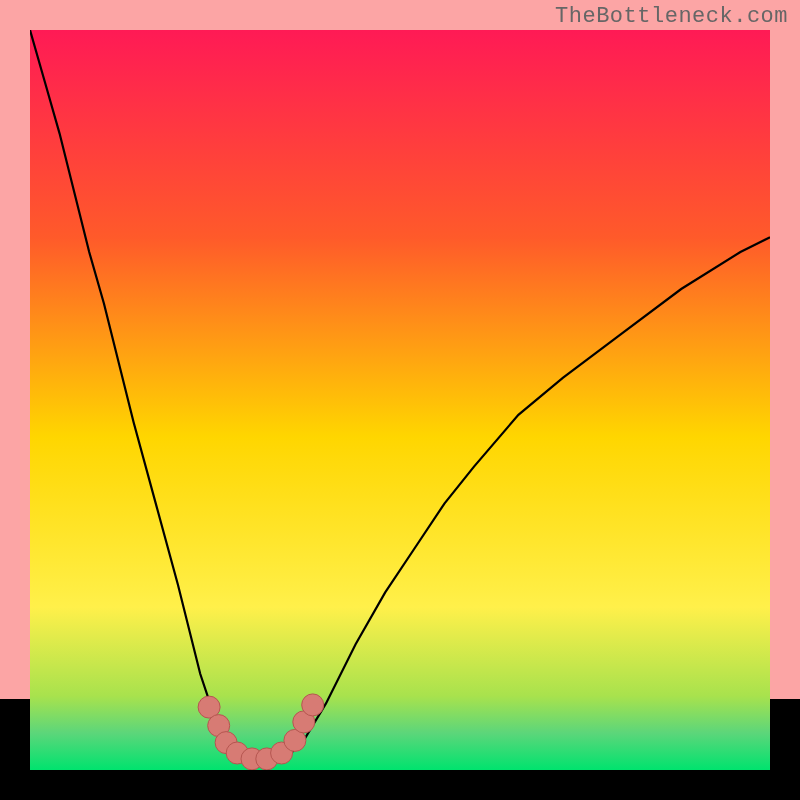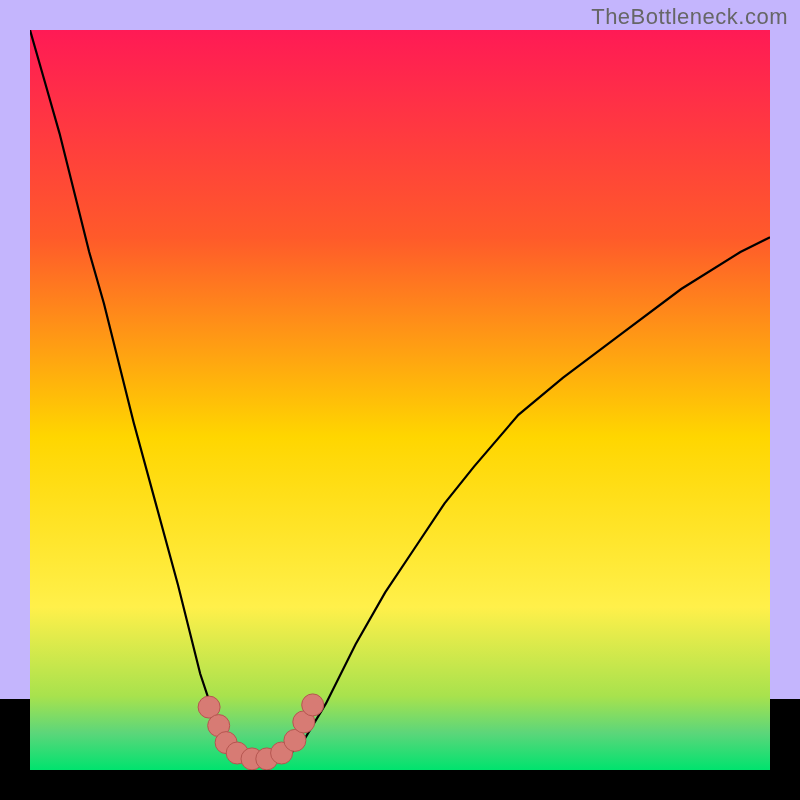--- a/index.html
+++ b/index.html
@@ -8,21 +8,22 @@
     width: 800px;
     height: 800px;
     background: #000;
     overflow: hidden;
     font-family: Arial, Helvetica, sans-serif;
   }
   .stage {
     position: relative;
     width: 800px;
     height: 699px;
-    background: #c4b5fd;
+    background: #fca5a5;
+    font-family: Liberation Mono, monospace;
   }
   .watermark {
     position: absolute;
     top: 4px;
     right: 12px;
     color: #666;
     font-size: 22px;
     font-weight: 500;
     letter-spacing: 0.5px;
     z-index: 50;

